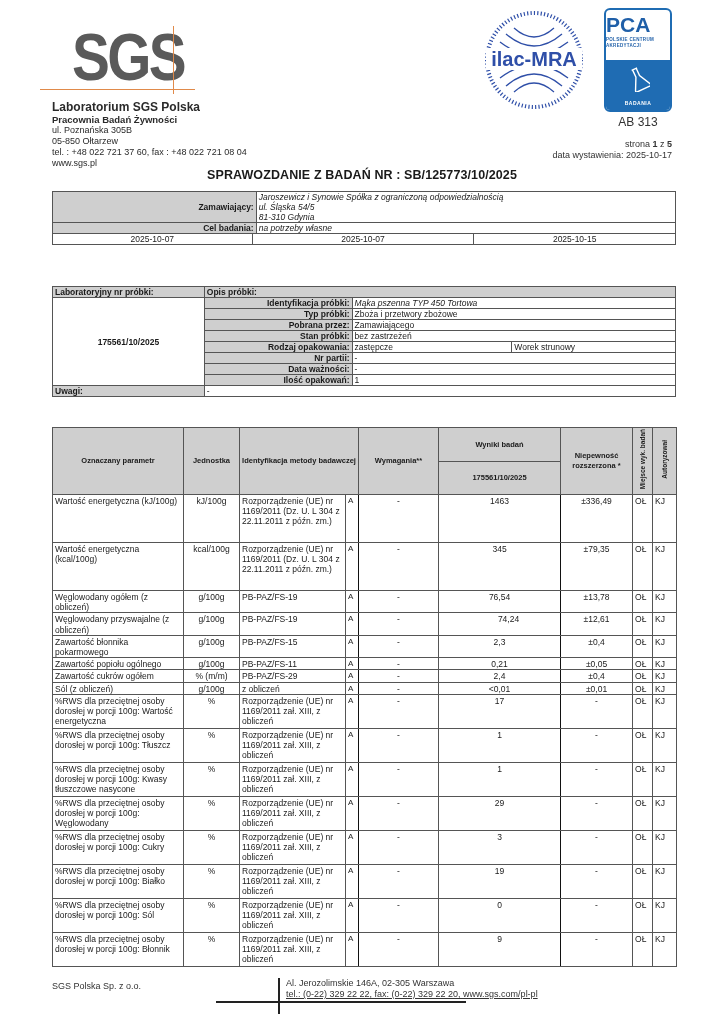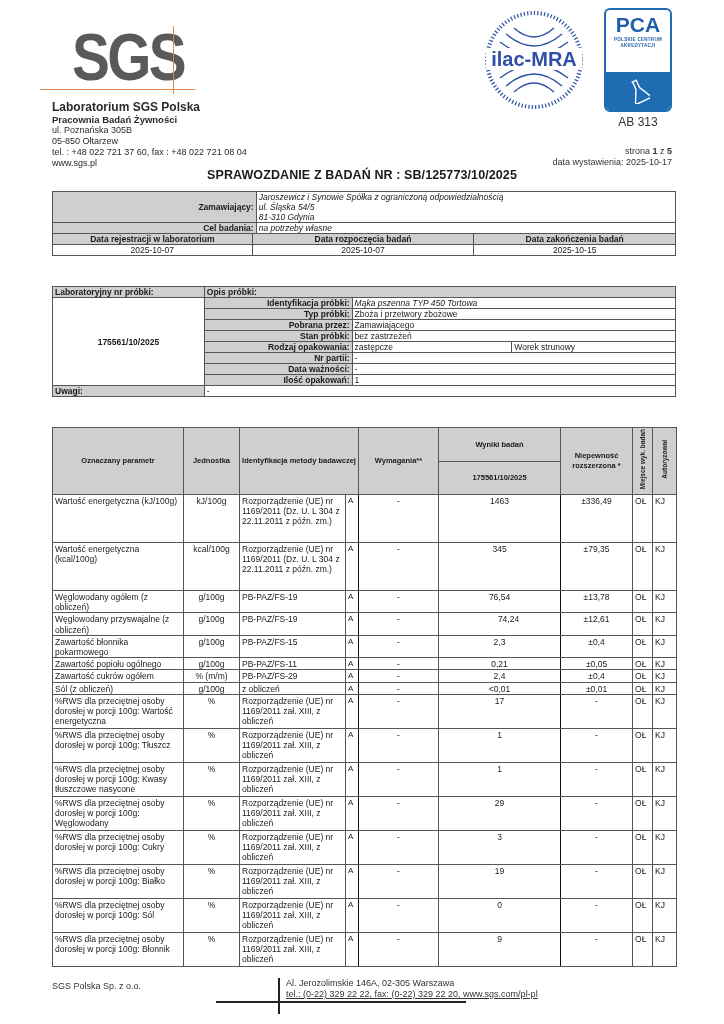--- a/index.html
+++ b/index.html
@@ -11,28 +11,28 @@
   .sgs-logo .letters { position: absolute; left: 32px; top: -6px; font-family: "Liberation Sans", sans-serif; font-weight: bold; font-size: 66px; letter-spacing: -3px; color: #5a5a5a; transform: scaleX(0.86); transform-origin: left top; line-height: 66px; }
   .sgs-logo .hline { position: absolute; left: 0; top: 59px; width: 155px; height: 1px; background: #e08a4a; }
   .sgs-logo .vline { position: absolute; left: 133px; top: -4px; width: 1px; height: 68px; background: #e08a4a; }
 
   .lab-block { position: absolute; left: 52px; top: 100px; font-size: 9px; line-height: 11px; color: #2a2a2a; }
   .lab-block .name { font-size: 12px; font-weight: bold; line-height: 14px; }
   .lab-block .sub { font-size: 9.5px; font-weight: bold; }
 
   .ilac { position: absolute; left: 484px; top: 10px; width: 100px; height: 100px; }
   .pca { position: absolute; left: 604px; top: 8px; width: 68px; height: 104px; border: 2px solid #1f6cb3; border-radius: 6px; overflow: hidden; background: #fff; }
-  .pca .pca-top { height: 62px; text-align: center; }
+  .pca .pca-top { height: 50px; text-align: left; }
   .pca .pca-title { font-weight: bold; font-size: 21px; color: #1f5fa8; line-height: 24px; padding-top: 3px; letter-spacing: 0px; }
   .pca .pca-sub { font-size: 4.5px; line-height: 6px; color: #1f5fa8; font-weight: bold; letter-spacing: 0.3px; }
   .pca .pca-bottom { height: 52px; background: #1f6cb3; text-align: center; color: #fff; position: relative; }
   .pca .badania { position: absolute; bottom: 6px; left: 0; right: 0; font-size: 5px; font-weight: bold; letter-spacing: 0.5px; }
   .pca .flask { position: absolute; left: 22px; top: 6px; }
   .ab-code { position: absolute; left: 604px; top: 115px; width: 68px; text-align: center; font-size: 12px; color: #333; }
-  .page-info { position: absolute; right: 52px; top: 146px; text-align: right; font-size: 9px; line-height: 10.5px; color: #333; }
+  .page-info { position: absolute; right: 52px; top: 139px; text-align: right; font-size: 9px; line-height: 10.5px; color: #333; }
   .page-info b { font-weight: bold; }
 
   .report-title { position: absolute; left: 0; width: 724px; top: 168px; text-align: center; font-weight: bold; font-size: 12.5px; letter-spacing: 0.1px; }
 
   
   table { border-collapse: collapse; position: absolute; left: 52px; width: 624px; font-size: 8.5px; line-height: 10px; }
   td, th { border: 1px solid #555; vertical-align: top; padding: 0 2px; }
   .g { background: #cfcfcf; }
   .lab { text-align: right; font-weight: bold; white-space: nowrap; }
   .it { font-style: italic; }
@@ -129,25 +129,20 @@
     <td class="g lab" colspan="2" style="vertical-align:middle;">Zamawiający:</td>
     <td colspan="2" class="it" style="line-height:10px;margin-top:12px;">
       <div>Jaroszewicz i Synowie Spółka z ograniczoną odpowiedzialnością</div>
       <div>ul. Śląska 54/5</div>
       <div>81-310 Gdynia</div>
     </td>
   </tr>
   <tr>
     <td class="g lab" colspan="2">Cel badania:</td>
     <td colspan="2" class="it">na potrzeby własne</td>
-  </tr>
-  <tr>
-    <td class="g b c">Data rejestracji w laboratorium</td>
-    <td class="g b c" colspan="2">Data rozpoczęcia badań</td>
-    <td class="g b c">Data zakończenia badań</td>
   </tr>
   <tr>
     <td class="c">2025-10-07</td>
     <td class="c" colspan="2">2025-10-07</td>
     <td class="c">2025-10-15</td>
   </tr>
 </tbody>
   </table>
 
 <table id="sample">

